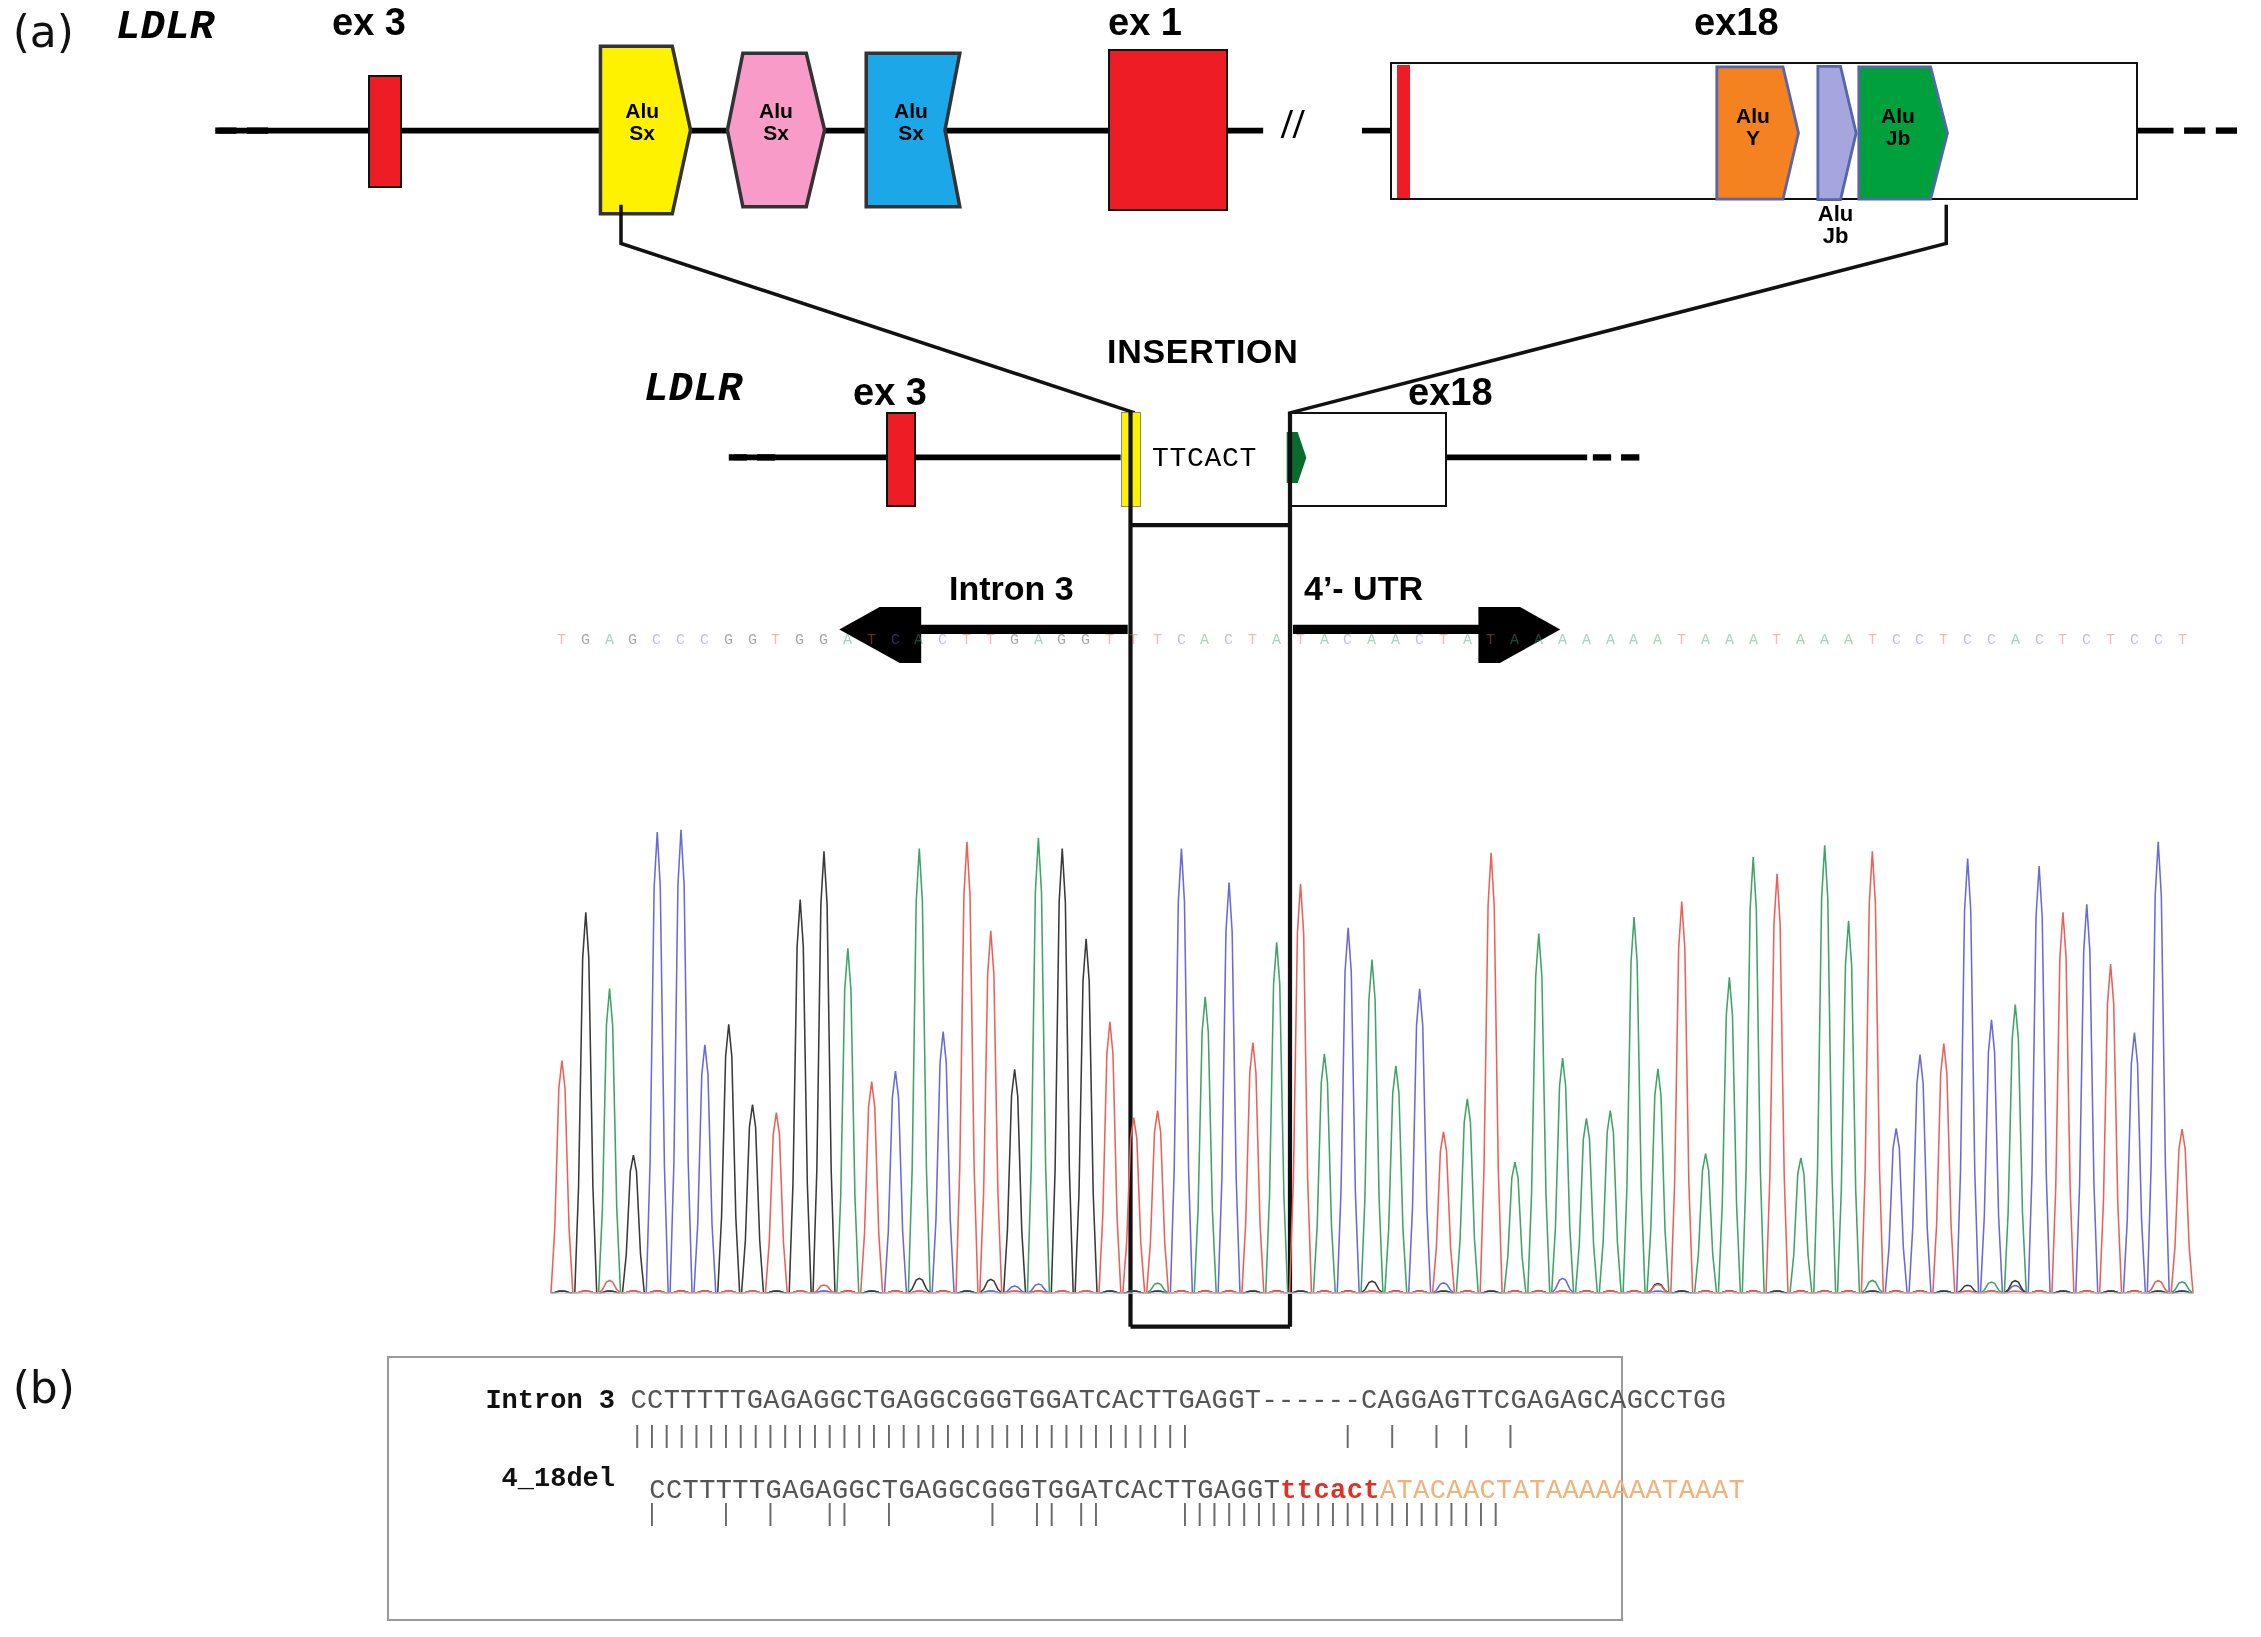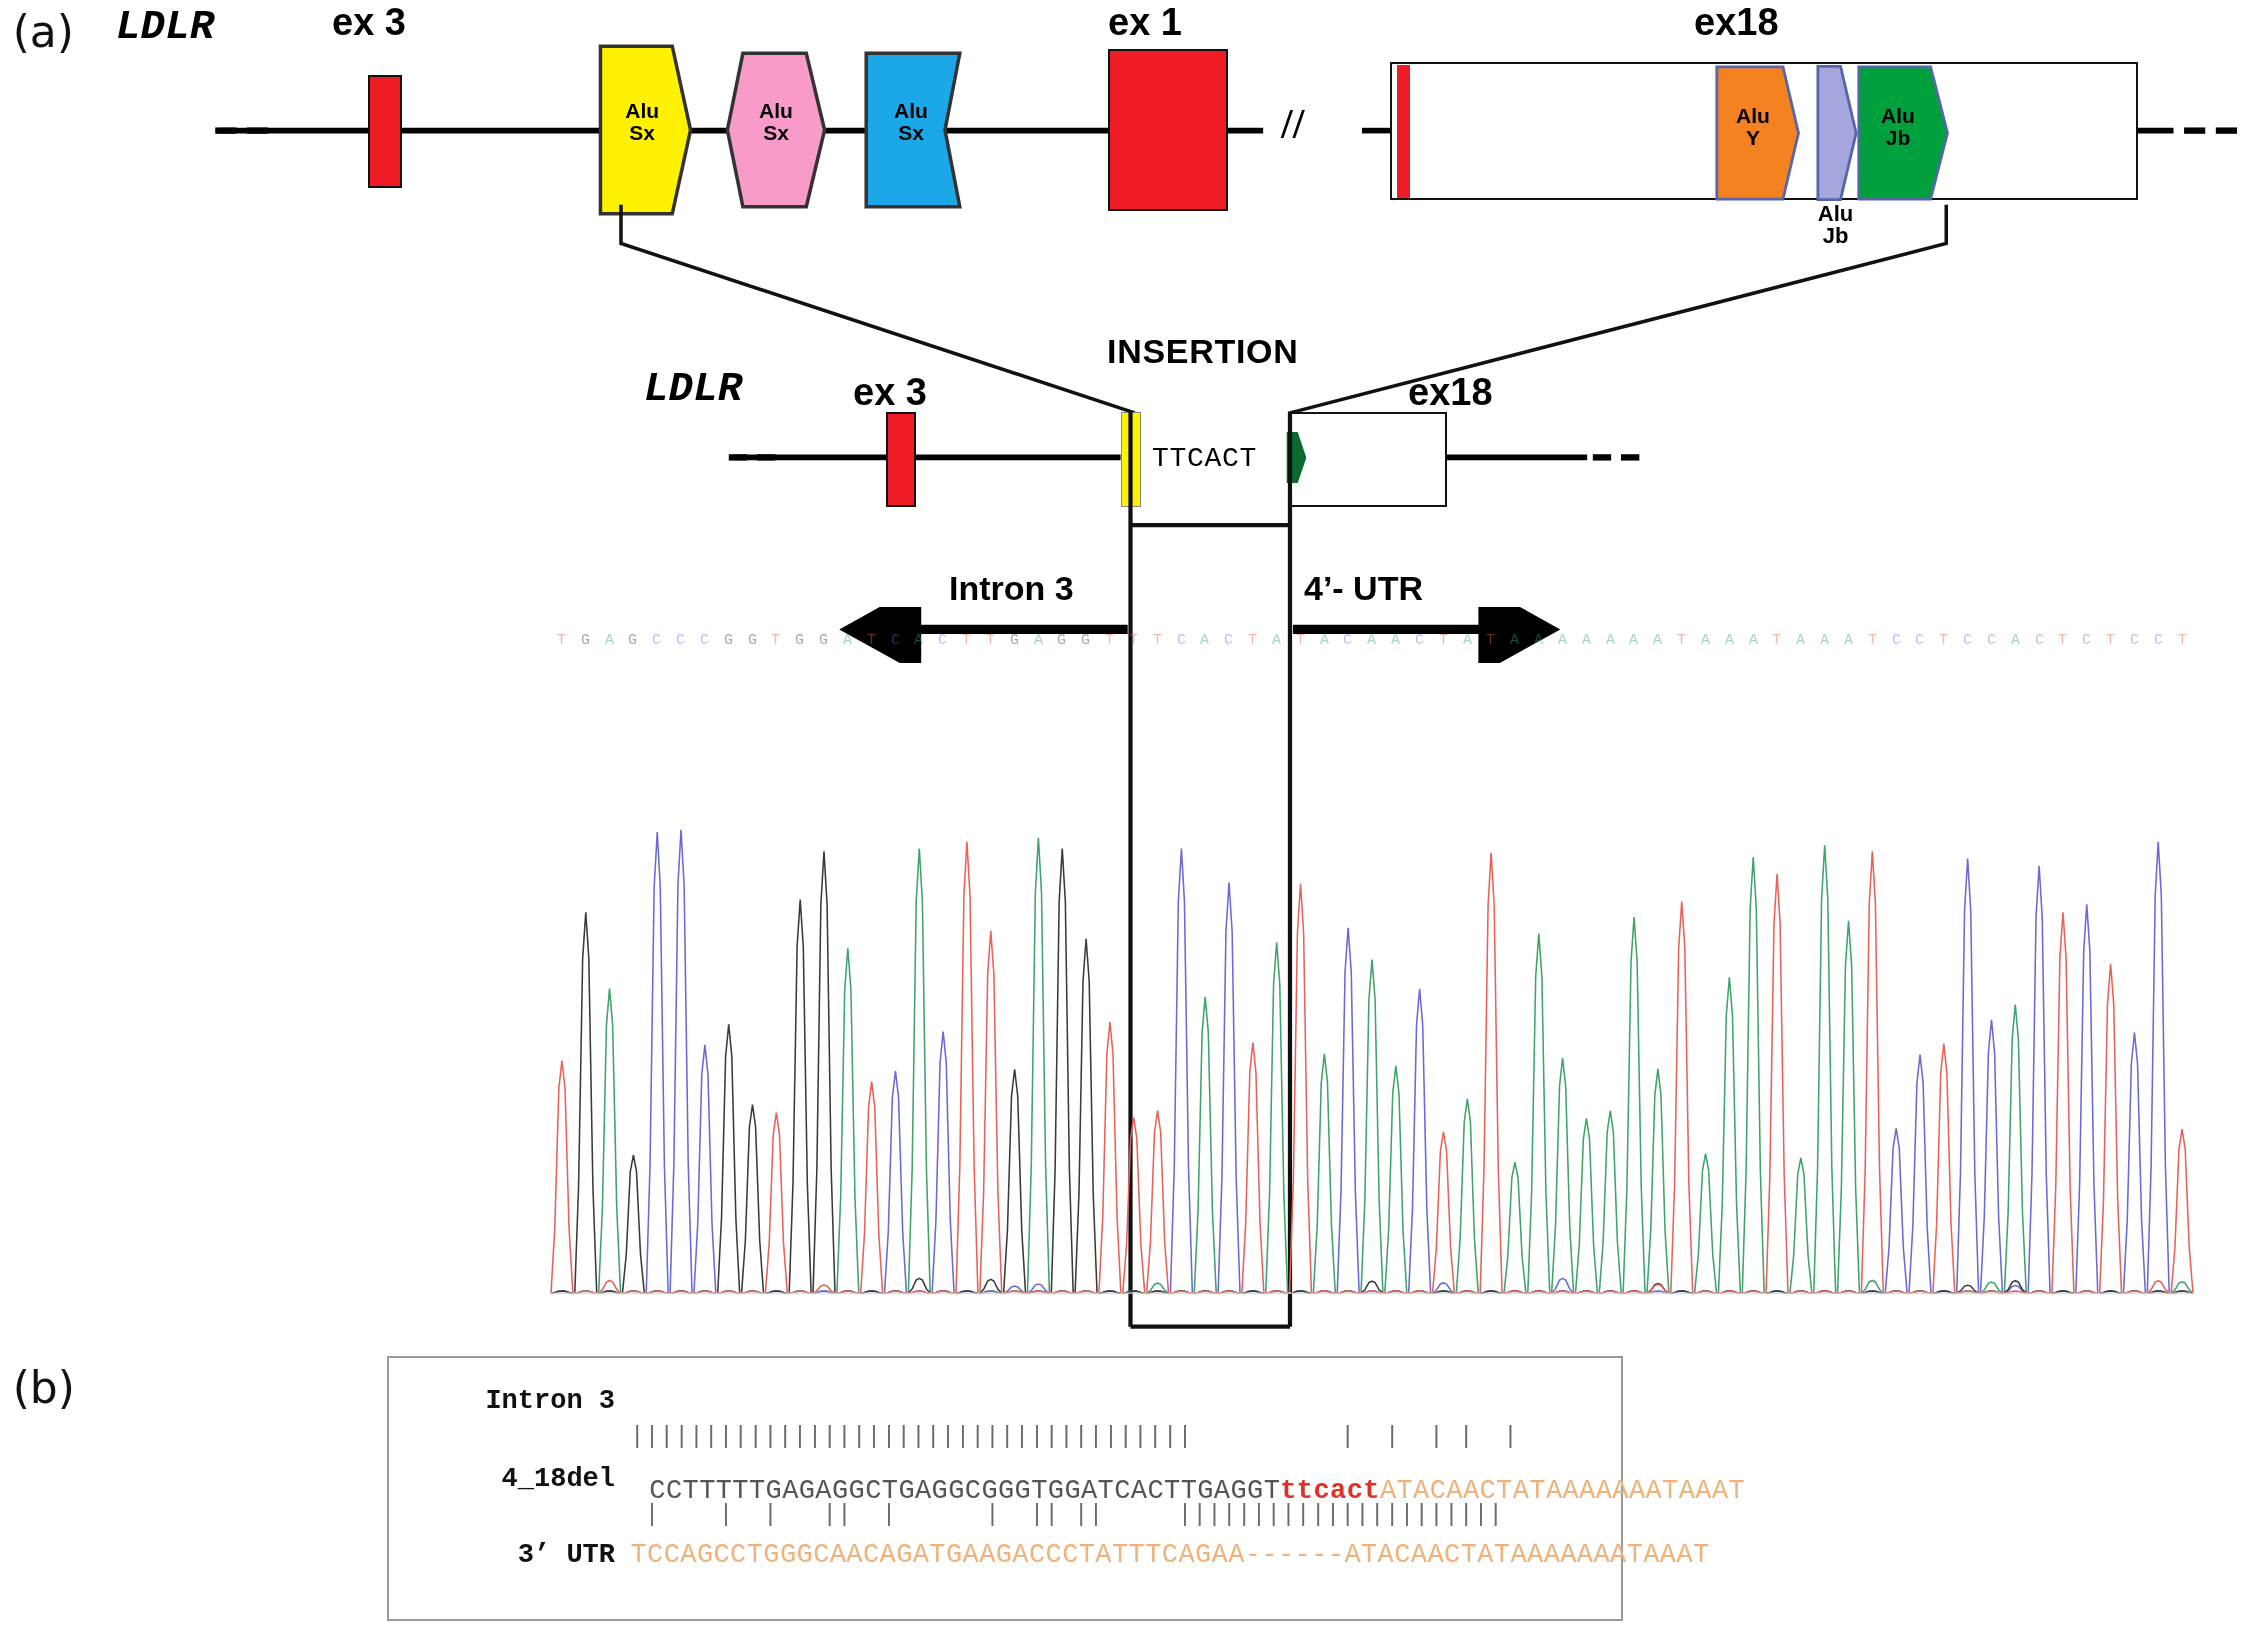--- a/index.html
+++ b/index.html
@@ -300,31 +300,28 @@
       <line x1="0" y1="897" x2="2330" y2="897" stroke="#cfcfcf" stroke-width="1.5"></line>
     </svg>
 </div>
 
 <div class="abs panel-label" style="left:12.7px;top:1362px;">(b)</div>
 
 <div class="abs" id="panel-b-box" style="left:387px;top:1356px;width:1236px;height:265px;">
 
   <div class="abs aln-row" style="left:14px;top:28px;">
     <div class="aln-name">Intron 3</div>
+    <div class="aln-seq seq-grey" style="margin-left:15.5px;">CCTTTTTGAGAGGCTGAGGCGGGTGGATCACTTGAGGT------CAGGAGTTCGAGAGCAGCCTGG</div>
   </div>
 
   <div class="abs bars" style="left:241px;top:65px;">||||||||||||||||||||||||||||||||||||||          |  |  | |  |</div>
 
   <div class="abs aln-row" style="left:14px;top:106px;">
     <div class="aln-name">4_18del</div>
     <div style="margin-left:15.5px;white-space:pre;">
       <span class="aln-seq seq-grey">CCTTTTTGAGAGGCTGAGGCGGGTGGATCACTTGAGGT</span><span class="aln-seq seq-red">ttcact</span><span class="aln-seq seq-orange">ATACAACTATAAAAAAATAAAT</span>
     </div>
   </div>
 
   <div class="abs bars" style="left:241px;top:143px;"> |    |  |   ||  |      |  || ||     |||||||||||||||||||||| </div>
 
-  <div class="abs aln-row" style="left:14px;top:182px;">
-    <div class="aln-name">3’ UTR</div>
-    <div class="aln-seq seq-orange" style="margin-left:15.5px;">TCCAGCCTGGGCAACAGATGAAGACCCTATTTCAGAA------ATACAACTATAAAAAAATAAAT</div>
-  </div>
 </div>
 
 
 </body></html>

